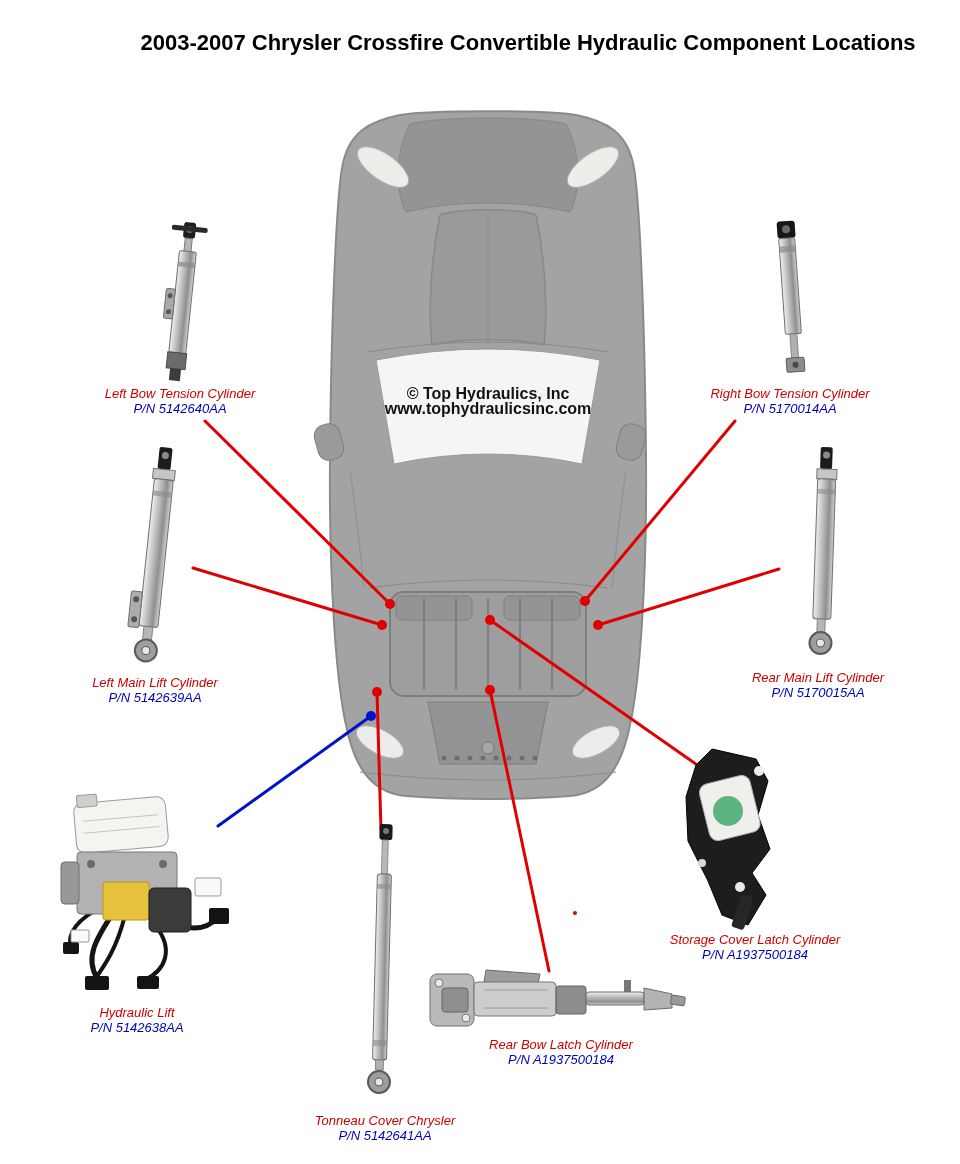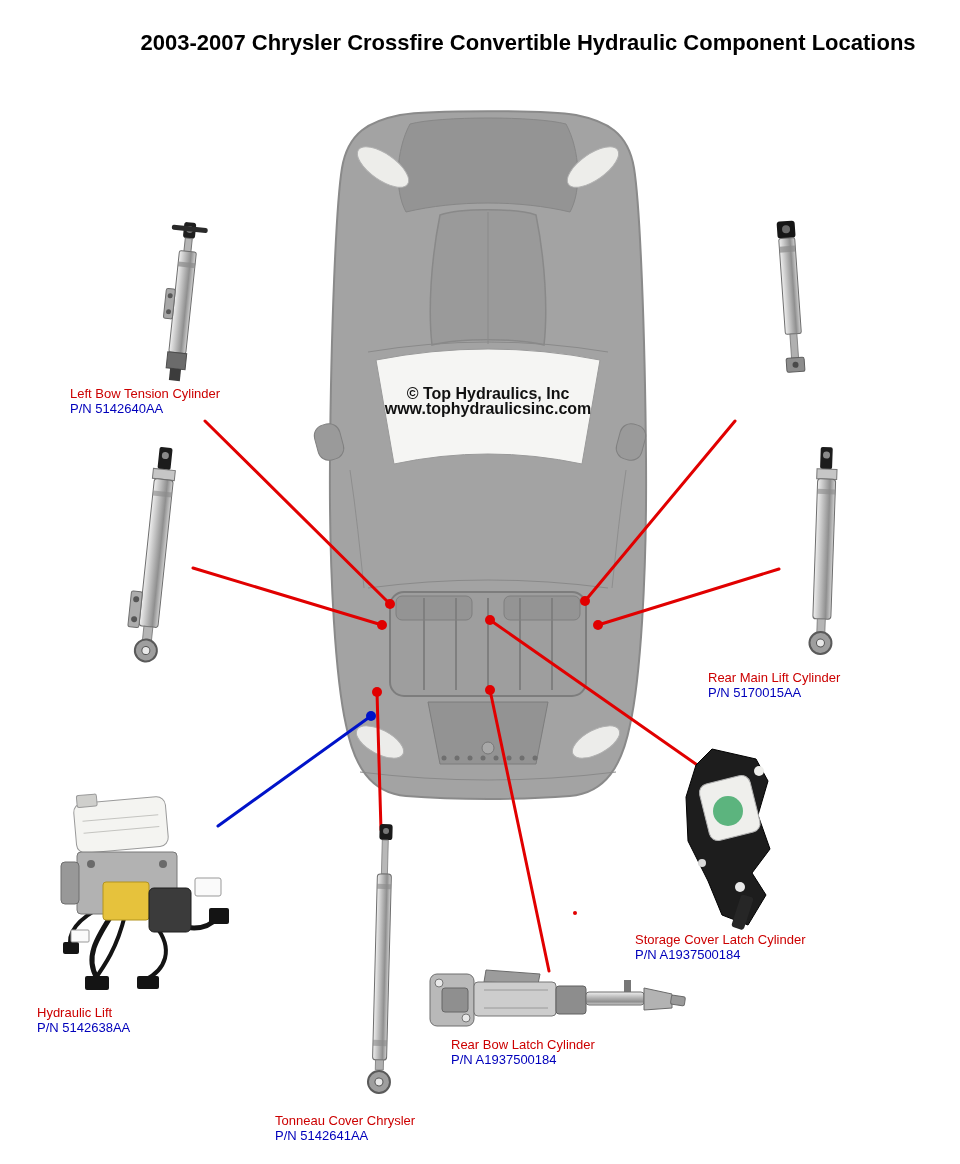--- a/index.html
+++ b/index.html
@@ -9,21 +9,21 @@
 
   .page-title {
     position:absolute; top:30px; left:0; width:100%;
     text-align:center; font-size:22px; font-weight:bold; color:#000000;margin-left:48px;
   }
 
   svg.overlay { position:absolute; left:0; top:0; }
 
   .part { position:absolute; }
 
-  .comp-label { position:absolute; text-align:left; font-size:13px; line-height:15px; }
+  .comp-label { position:absolute; text-align:center; font-size:13px; line-height:15px;font-style:italic; }
   .comp-label .name { color:#cc0000; }
   .comp-label .pn   { color:#0000bb; }
 
   .watermark {
     position:absolute; left:360px; top:386px; width:256px;
     text-align:center; font-size:16px; font-weight:bold; color:#111111; line-height:15px;
   }
 
   .ln  { stroke:#e10000; stroke-width:3; stroke-linecap:round; }
   .lnb { stroke:#0013c9; stroke-width:3; stroke-linecap:round; }
@@ -268,21 +268,29 @@
       <circle cx="24" cy="118" r="4" fill="#d9d9d9"></circle>
       <rect x="58" y="150" width="13" height="34" rx="3" fill="#262626" transform="rotate(18 64 167)"></rect>
     </g>
   </svg>
 
   <div class="comp-label" style="left:70px; top:386px; width:220px;">
     <div class="name">Left Bow Tension Cylinder</div>
     <div class="pn">P/N 5142640AA</div>
   </div>
 
-
+  <div class="comp-label" style="left:680px; top:386px; width:220px;">
+    <div class="name">Right Bow Tension Cylinder</div>
+    <div class="pn">P/N 5170014AA</div>
+  </div>
+
+  <div class="comp-label" style="left:45px; top:675px; width:220px;">
+    <div class="name">Left Main Lift Cylinder</div>
+    <div class="pn">P/N 5142639AA</div>
+  </div>
 
   <div class="comp-label" style="left:708px; top:670px; width:220px;">
     <div class="name">Rear Main Lift Cylinder</div>
     <div class="pn">P/N 5170015AA</div>
   </div>
 
   <div class="comp-label" style="left:37px; top:1005px; width:200px;">
     <div class="name">Hydraulic Lift</div>
     <div class="pn">P/N 5142638AA</div>
   </div>

